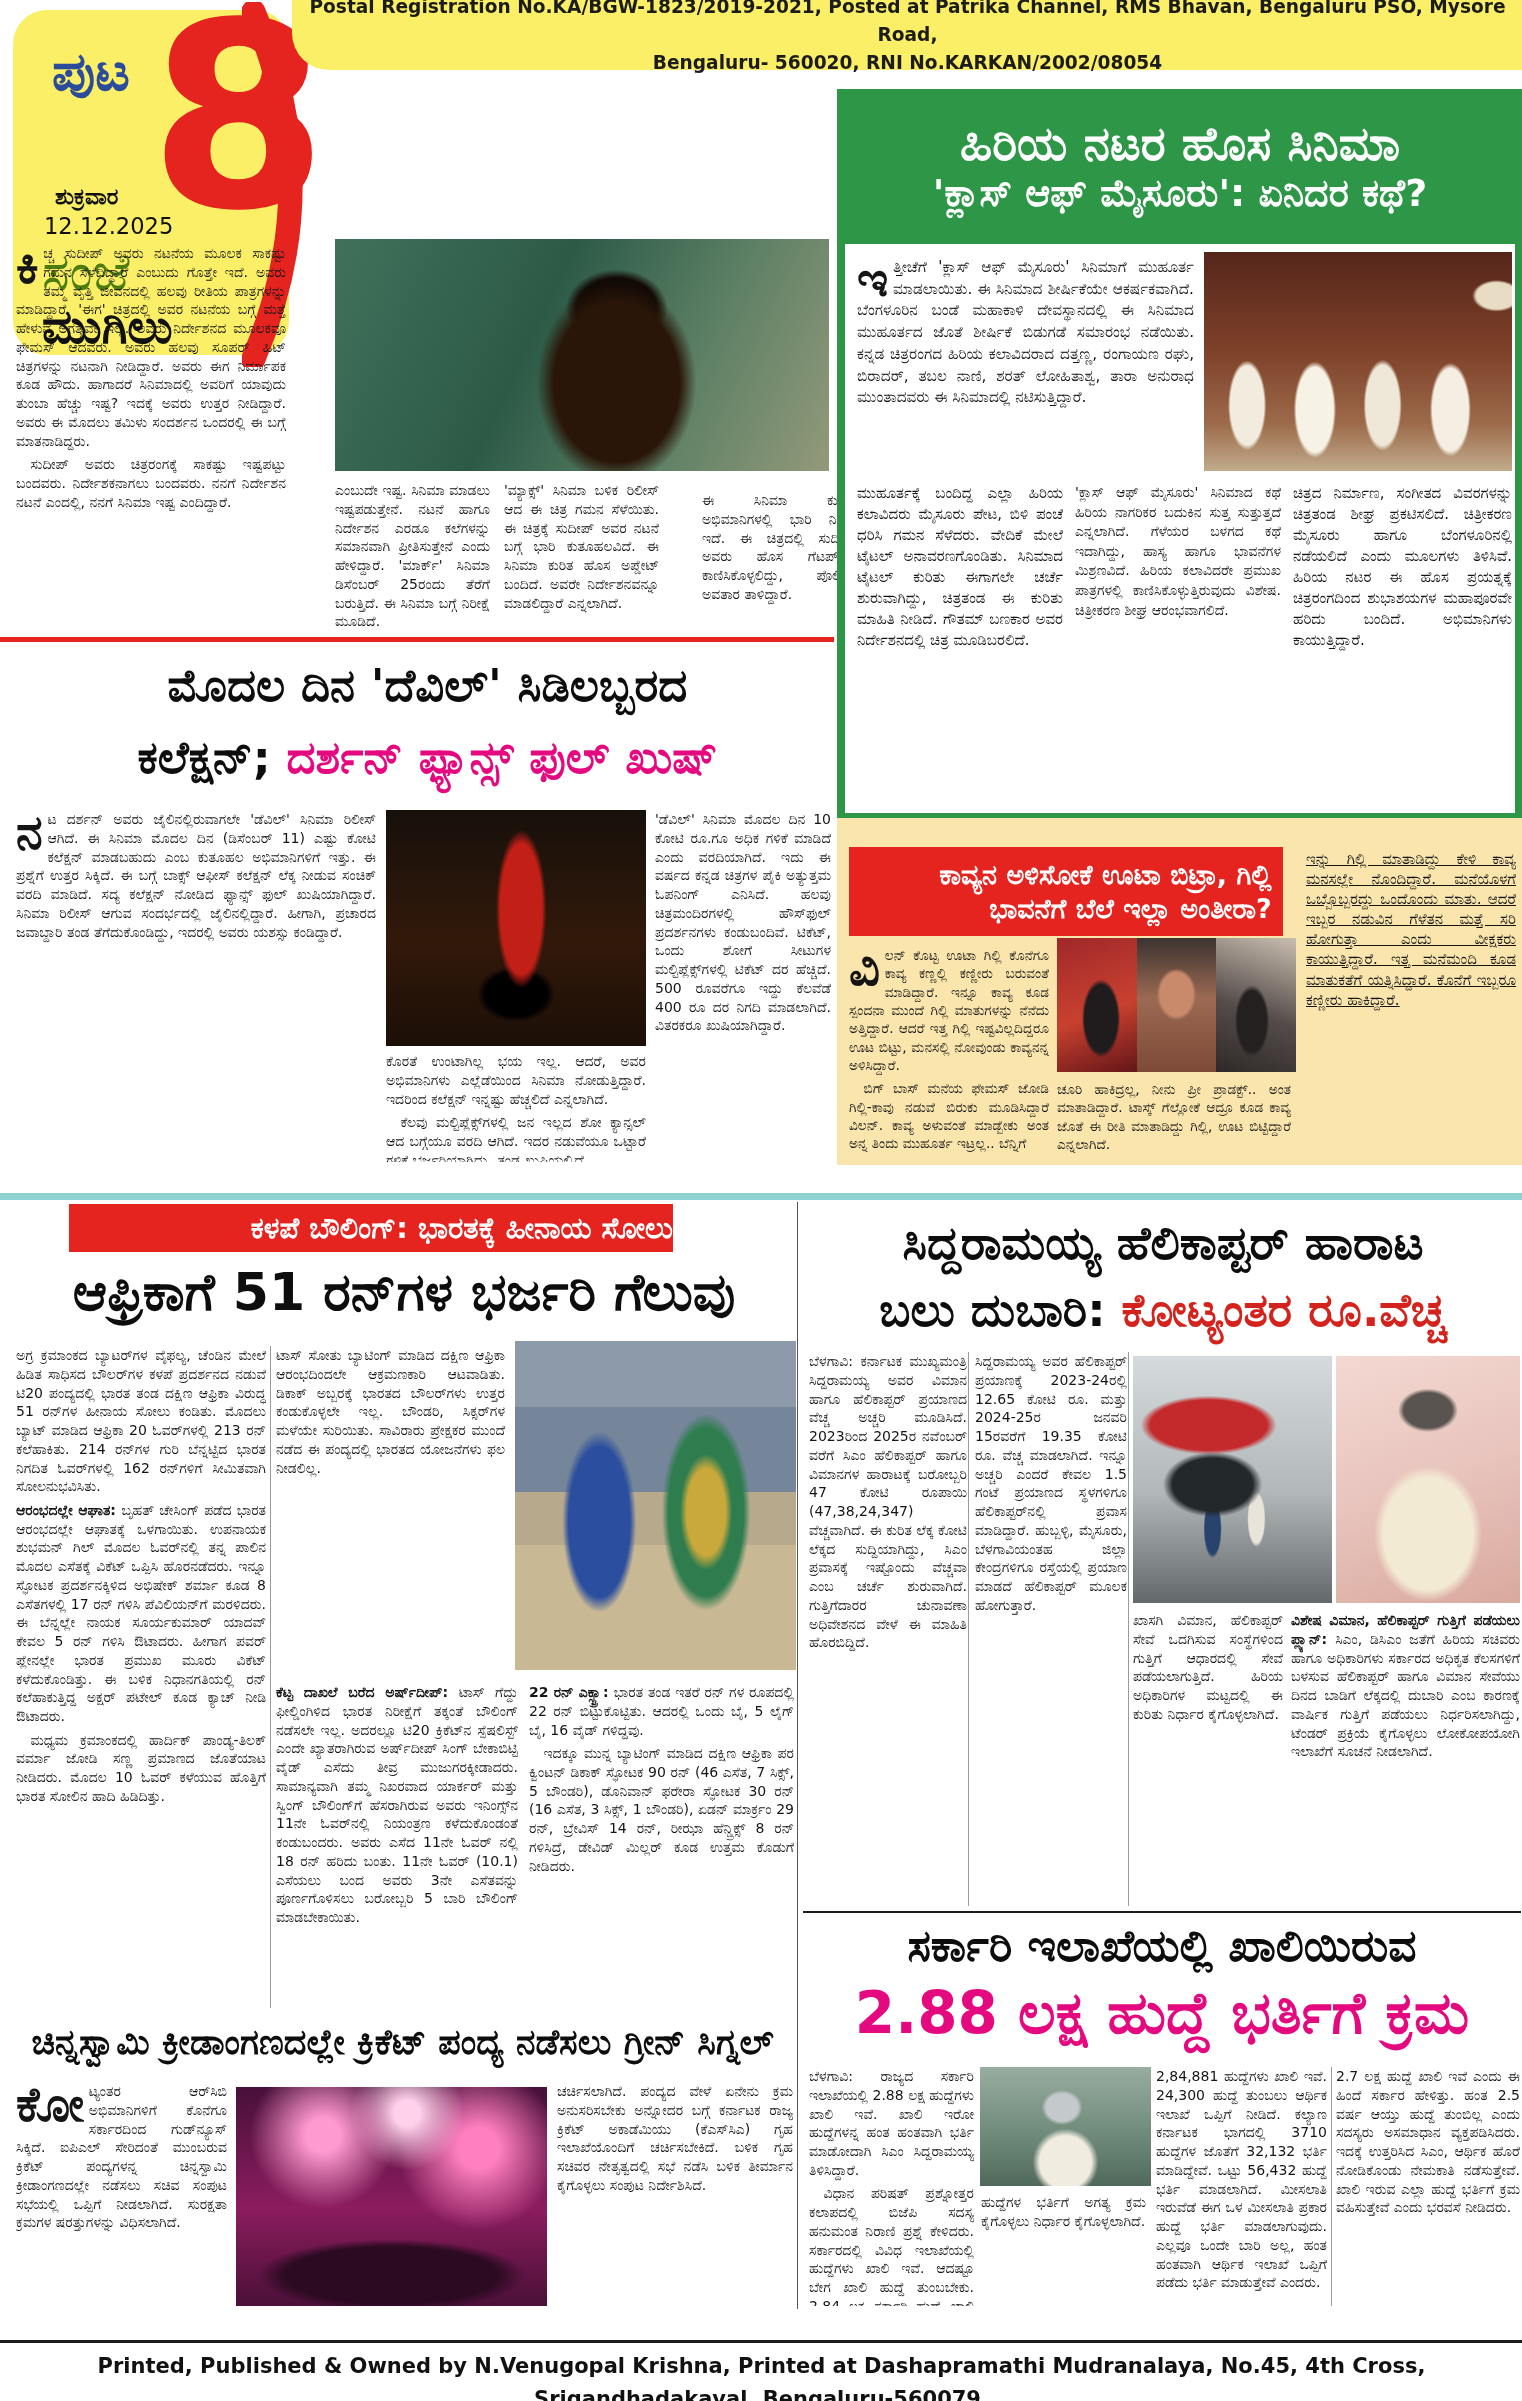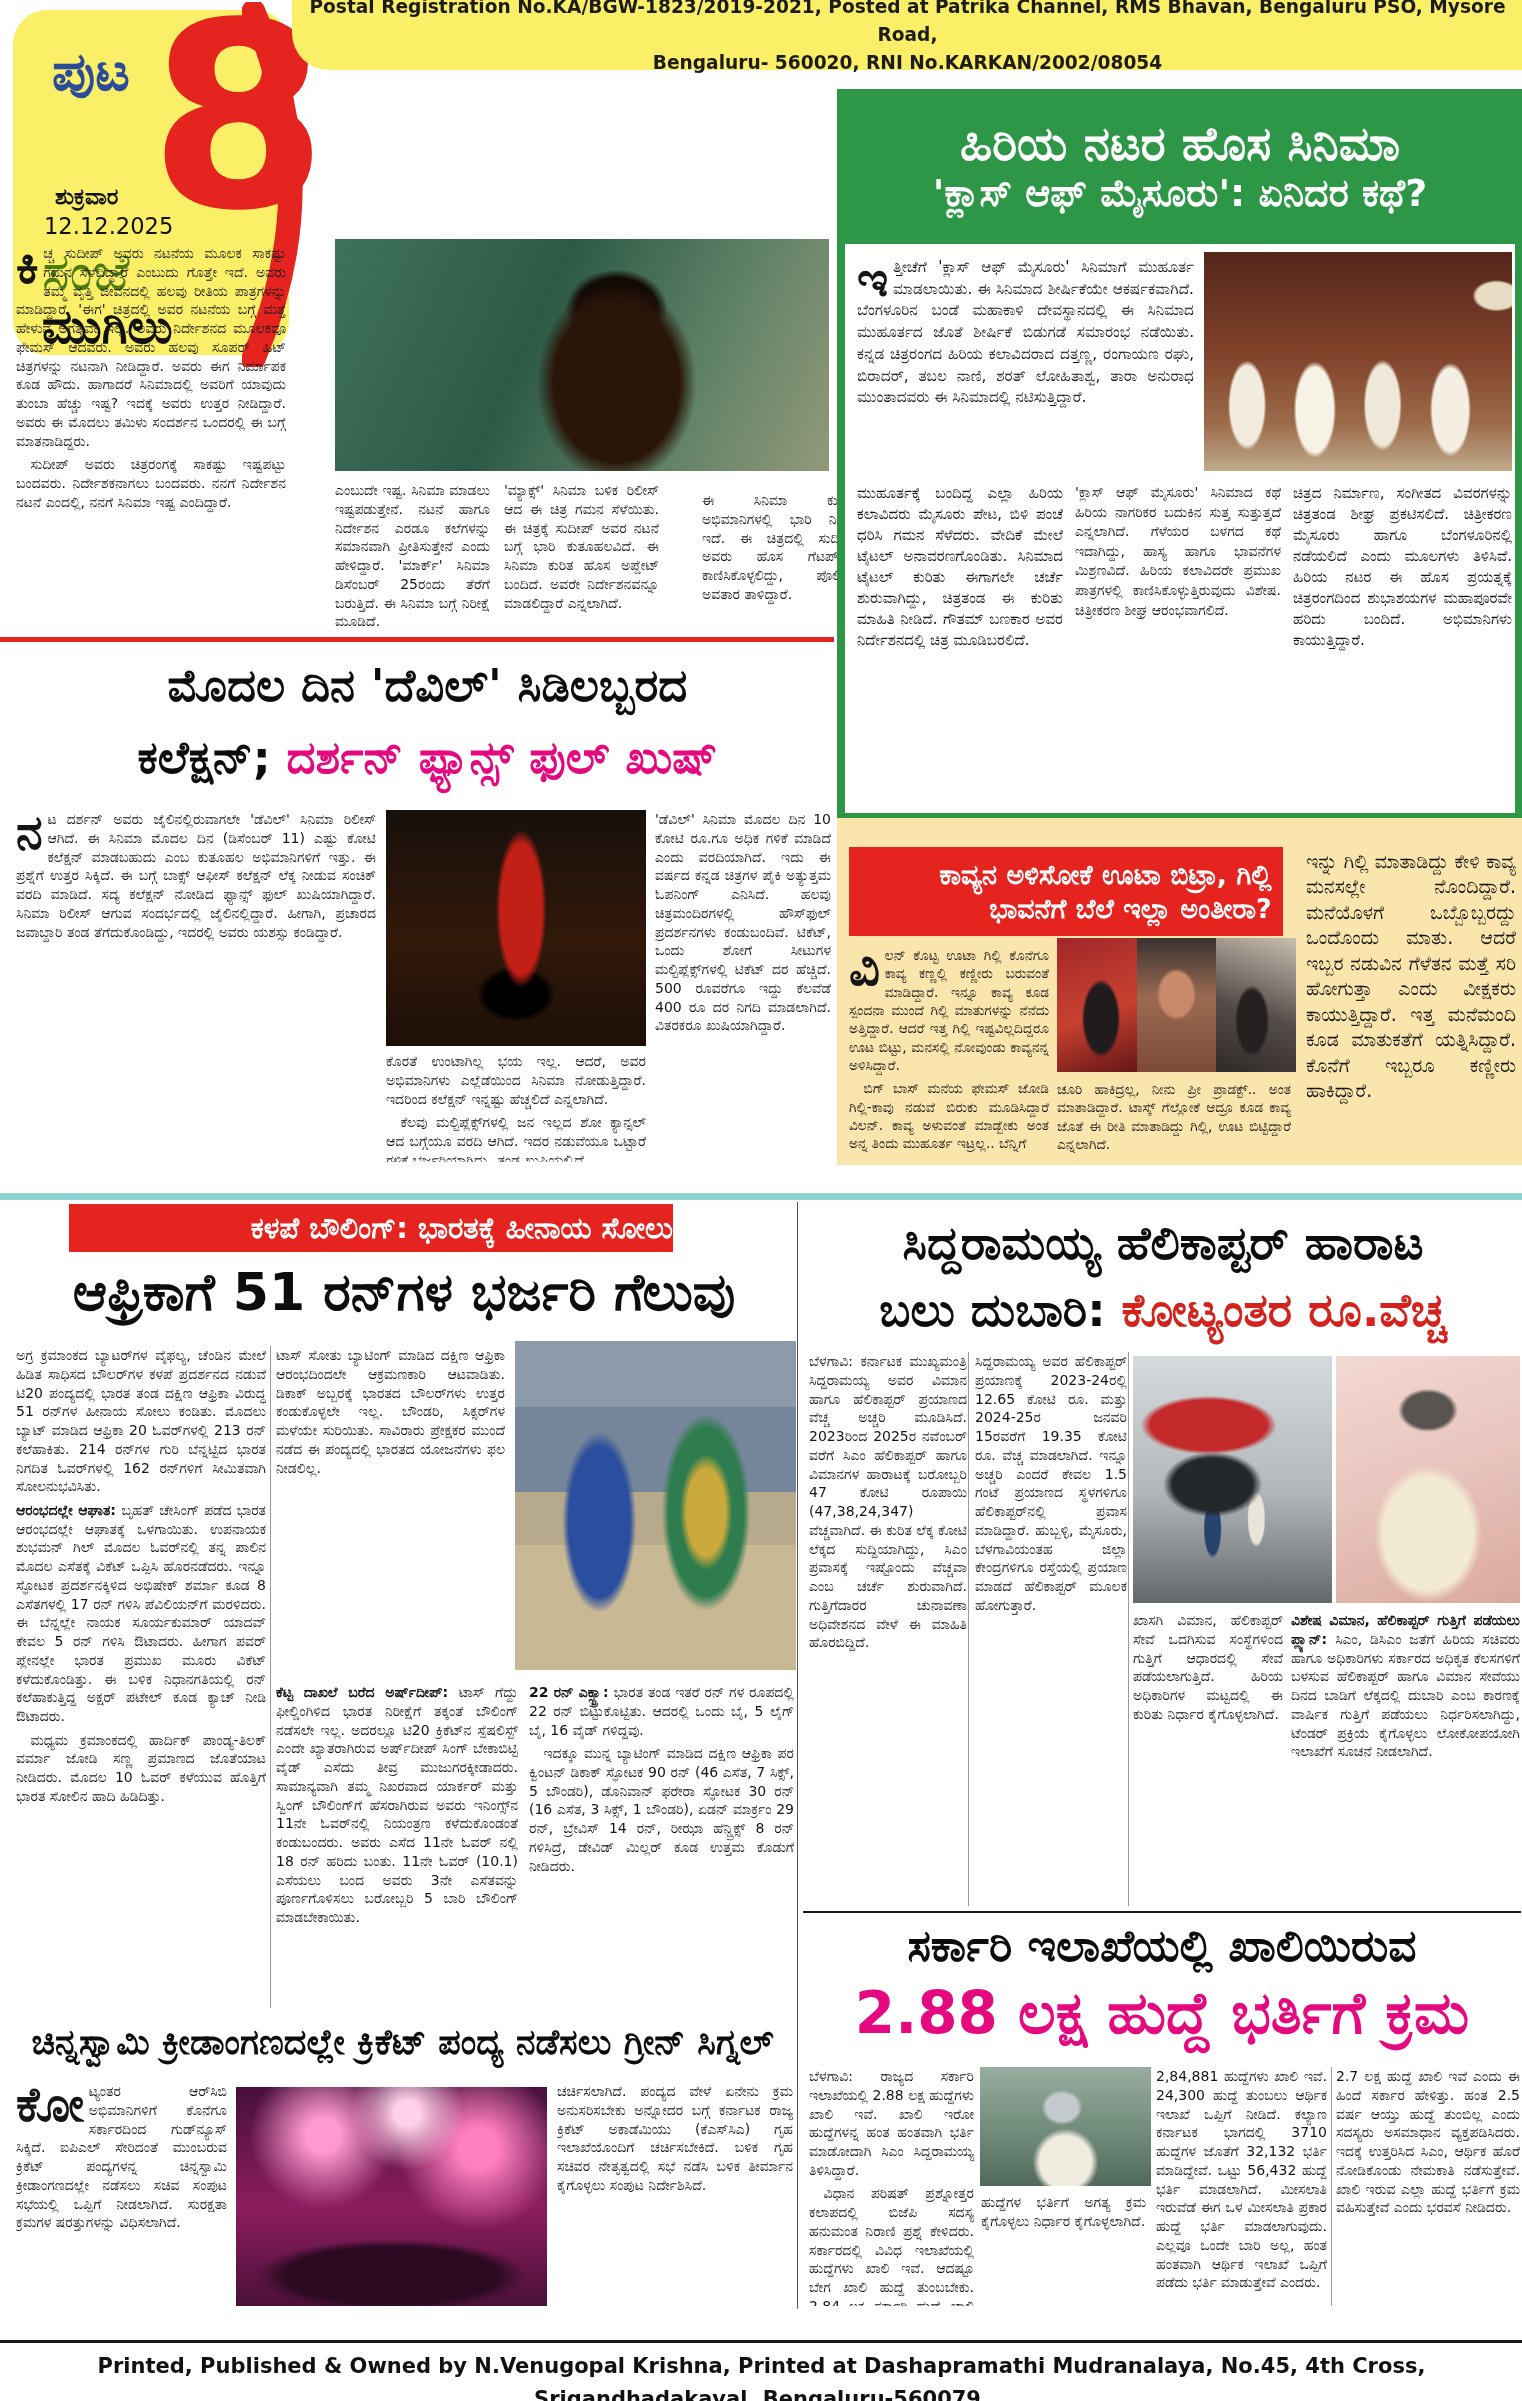--- a/index.html
+++ b/index.html
@@ -180,21 +180,21 @@
     <p>ಬಿಗ್ ಬಾಸ್ ಮನೆಯ ಫೇಮಸ್ ಜೋಡಿ ಗಿಲ್ಲಿ-ಕಾವು ನಡುವೆ ಬಿರುಕು ಮೂಡಿಸಿದ್ದಾರೆ ವಿಲನ್. ಕಾವ್ಯ ಅಳುವಂತೆ ಮಾಡ್ಬೇಕು ಅಂತ ಅನ್ನ ತಿಂದು ಮುಹೂರ್ತ ಇಟ್ರಲ್ಲ.. ಬೆನ್ನಿಗೆ</p>
   </div>
   <div class="abs photo ph-bb" style="left:1057px;top:938px;width:239px;height:134px;">
     <div class="bb1"></div>
     <div class="bb2"></div>
     <div class="bb3"></div>
   </div>
   <div class="abs col" style="left:1057px;top:1080px;width:234px;height:77px;font-size:13.7px;">
       <p class="first">ಚೂರಿ ಹಾಕಿದ್ರಲ್ಲ, ನೀನು ಪ್ರೀ ಪ್ರಾಡಕ್ಟ್.. ಅಂತ ಮಾತಾಡಿದ್ದಾರೆ. ಟಾಸ್ಕ್ ಗೆಲ್ಲೋಕೆ ಆದ್ರೂ ಕೂಡ ಕಾವ್ಯ ಜೊತೆ ಈ ರೀತಿ ಮಾತಾಡಿದ್ದು ಗಿಲ್ಲಿ, ಊಟ ಬಿಟ್ಟಿದ್ದಾರೆ ಎನ್ನಲಾಗಿದೆ.</p>
     </div>
-  <div class="abs col" style="left:1306px;top:849px;width:210px;height:308px;font-size:19px;">
+  <div class="abs col" style="left:1306px;top:849px;width:210px;height:308px;font-size:15px;text-decoration:underline;">
       <p class="first">ಇನ್ನು ಗಿಲ್ಲಿ ಮಾತಾಡಿದ್ದು ಕೇಳಿ ಕಾವ್ಯ ಮನಸಲ್ಲೇ ನೊಂದಿದ್ದಾರೆ. ಮನೆಯೊಳಗೆ ಒಬ್ಬೊಬ್ಬರದ್ದು ಒಂದೊಂದು ಮಾತು. ಆದರೆ ಇಬ್ಬರ ನಡುವಿನ ಗೆಳೆತನ ಮತ್ತೆ ಸರಿ ಹೋಗುತ್ತಾ ಎಂದು ವೀಕ್ಷಕರು ಕಾಯುತ್ತಿದ್ದಾರೆ. ಇತ್ತ ಮನೆಮಂದಿ ಕೂಡ ಮಾತುಕತೆಗೆ ಯತ್ನಿಸಿದ್ದಾರೆ. ಕೊನೆಗೆ ಇಬ್ಬರೂ ಕಣ್ಣೀರು ಹಾಕಿದ್ದಾರೆ.</p>
     </div>
 
   <div class="hr" style="left:0;top:1193px;width:1523px;height:6.5px;background:#8ed1d1;"></div>
 
   <div class="abs" id="cricket-strip">
     <div>ಕಳಪೆ ಬೌಲಿಂಗ್: ಭಾರತಕ್ಕೆ ಹೀನಾಯ ಸೋಲು</div>
   </div>
   <div class="abs hl" style="left:14.5px;top:1256px;width:779px;font-size:52px;line-height:1.4;">ಆಫ್ರಿಕಾಗೆ 51 ರನ್‌ಗಳ ಭರ್ಜರಿ ಗೆಲುವು</div>
   <div class="abs col" style="left:16px;top:1346px;width:250px;height:663px;">

